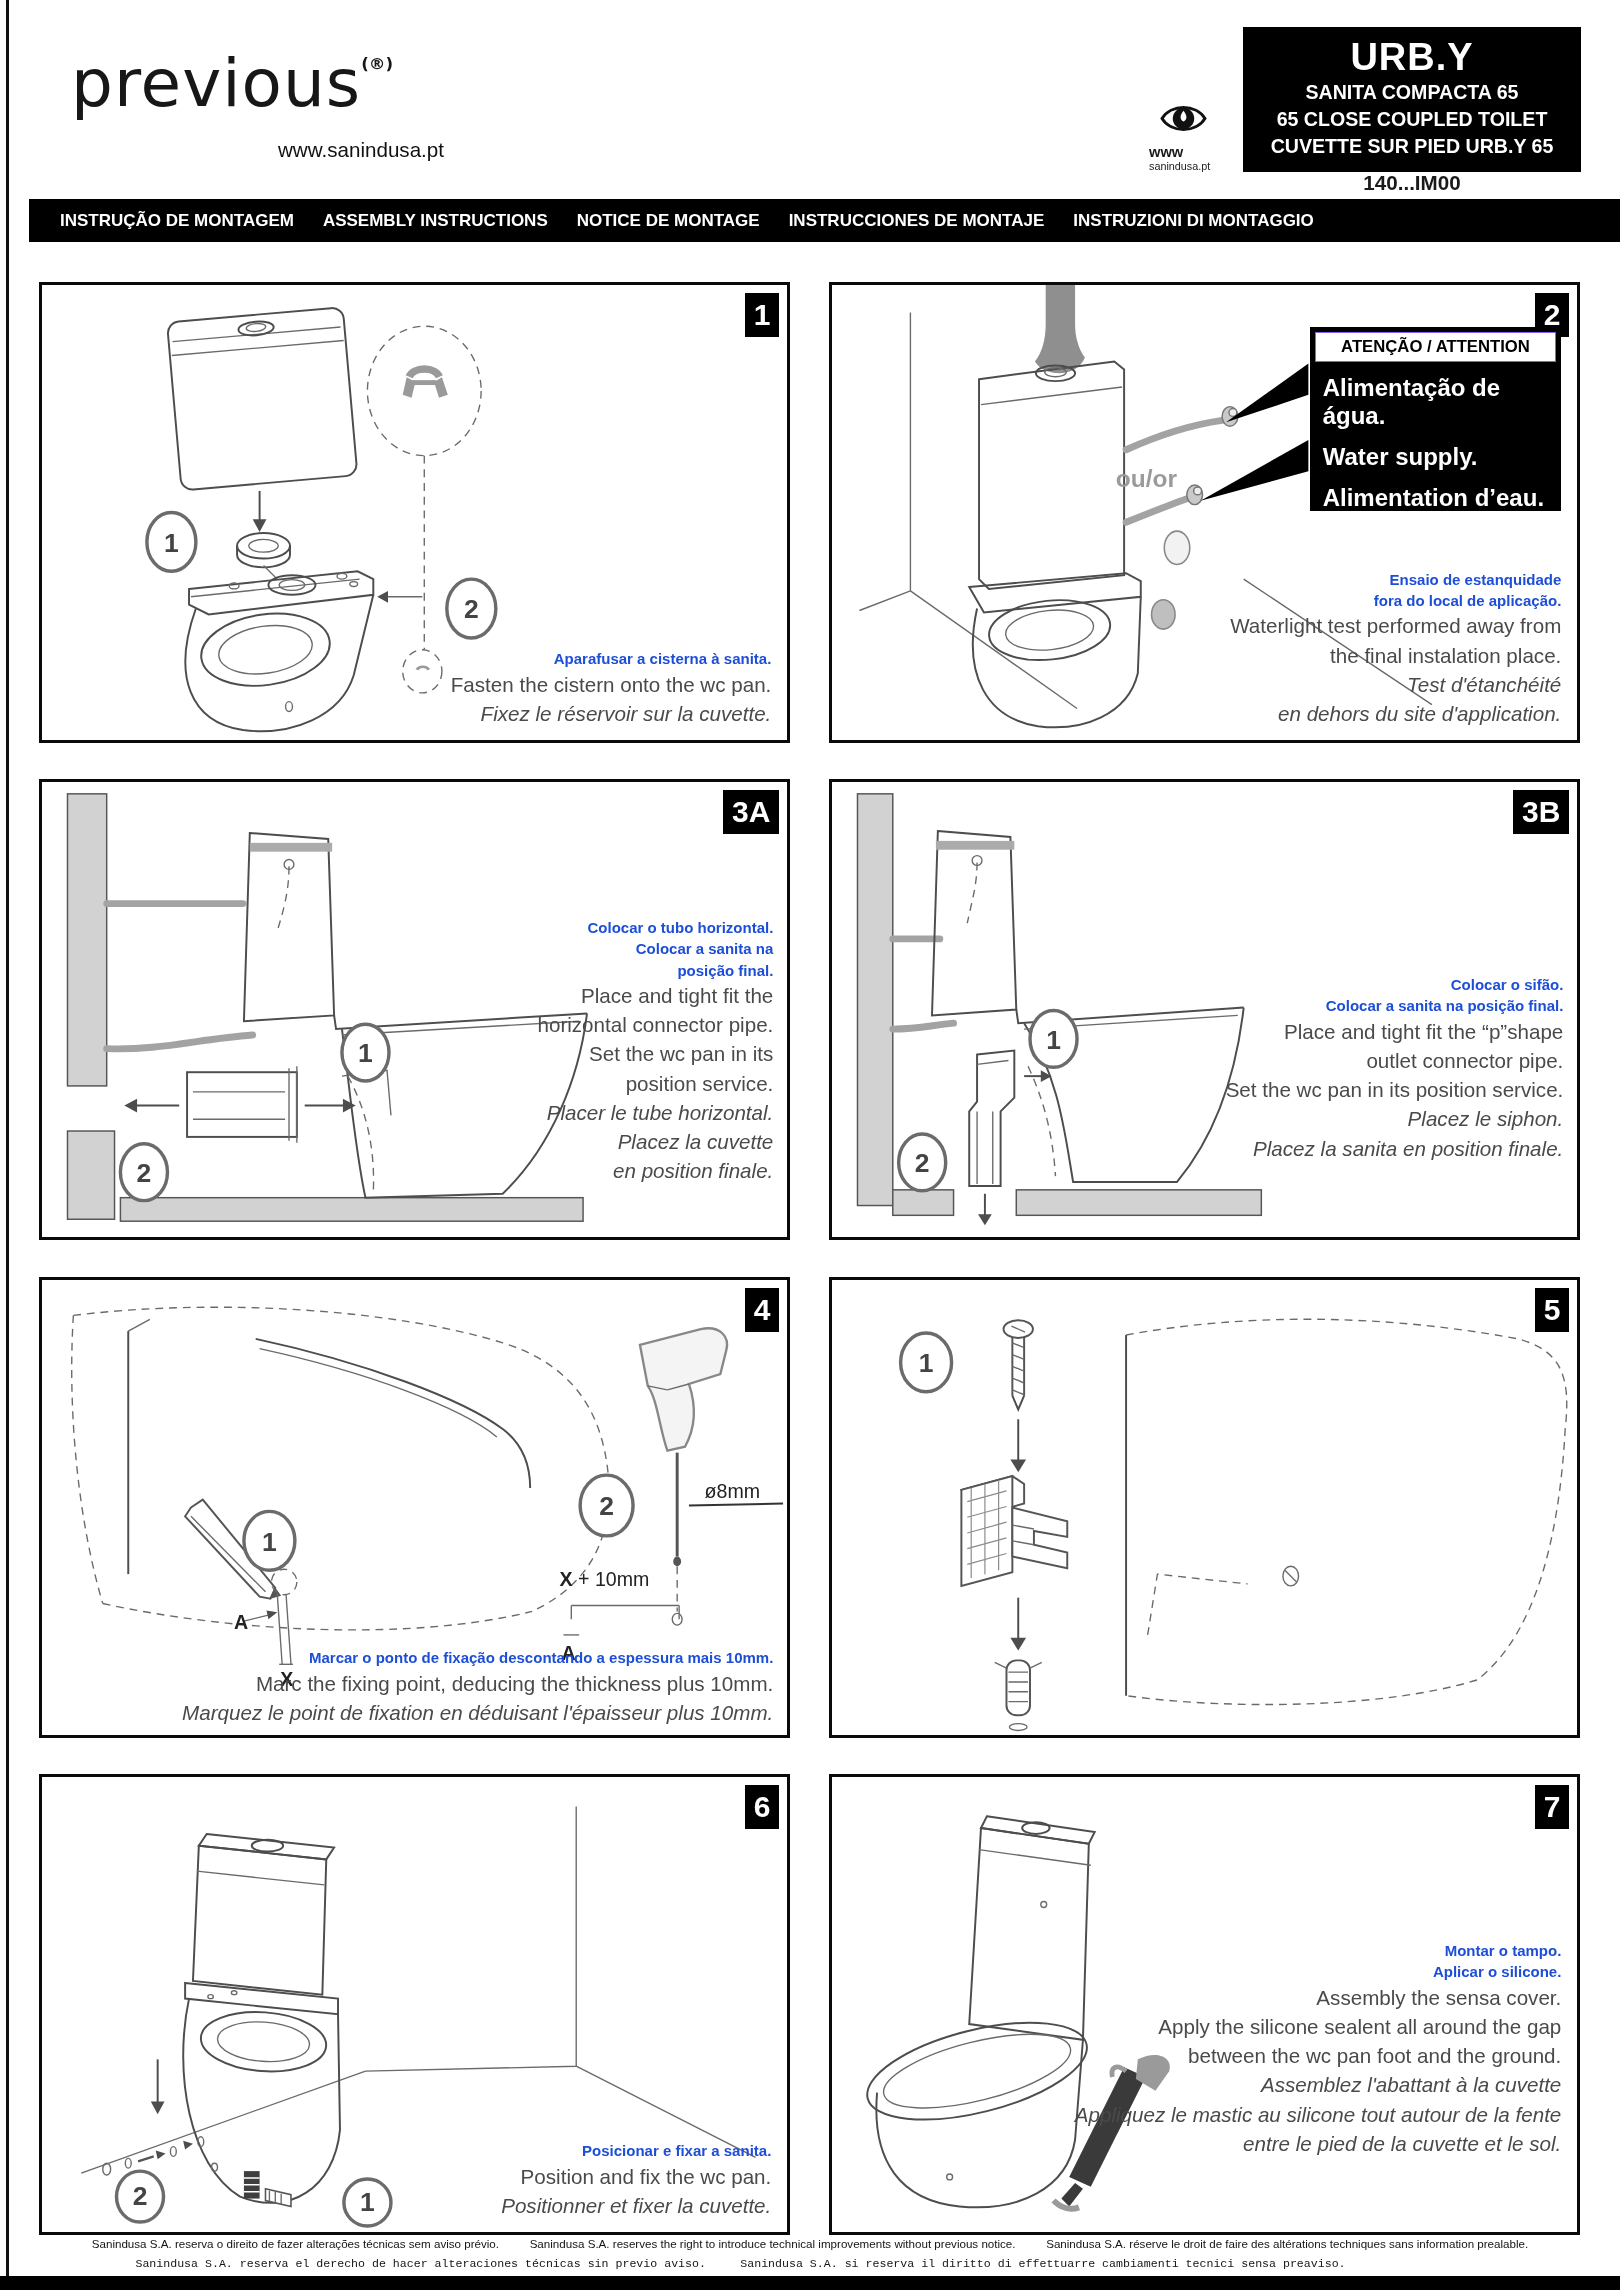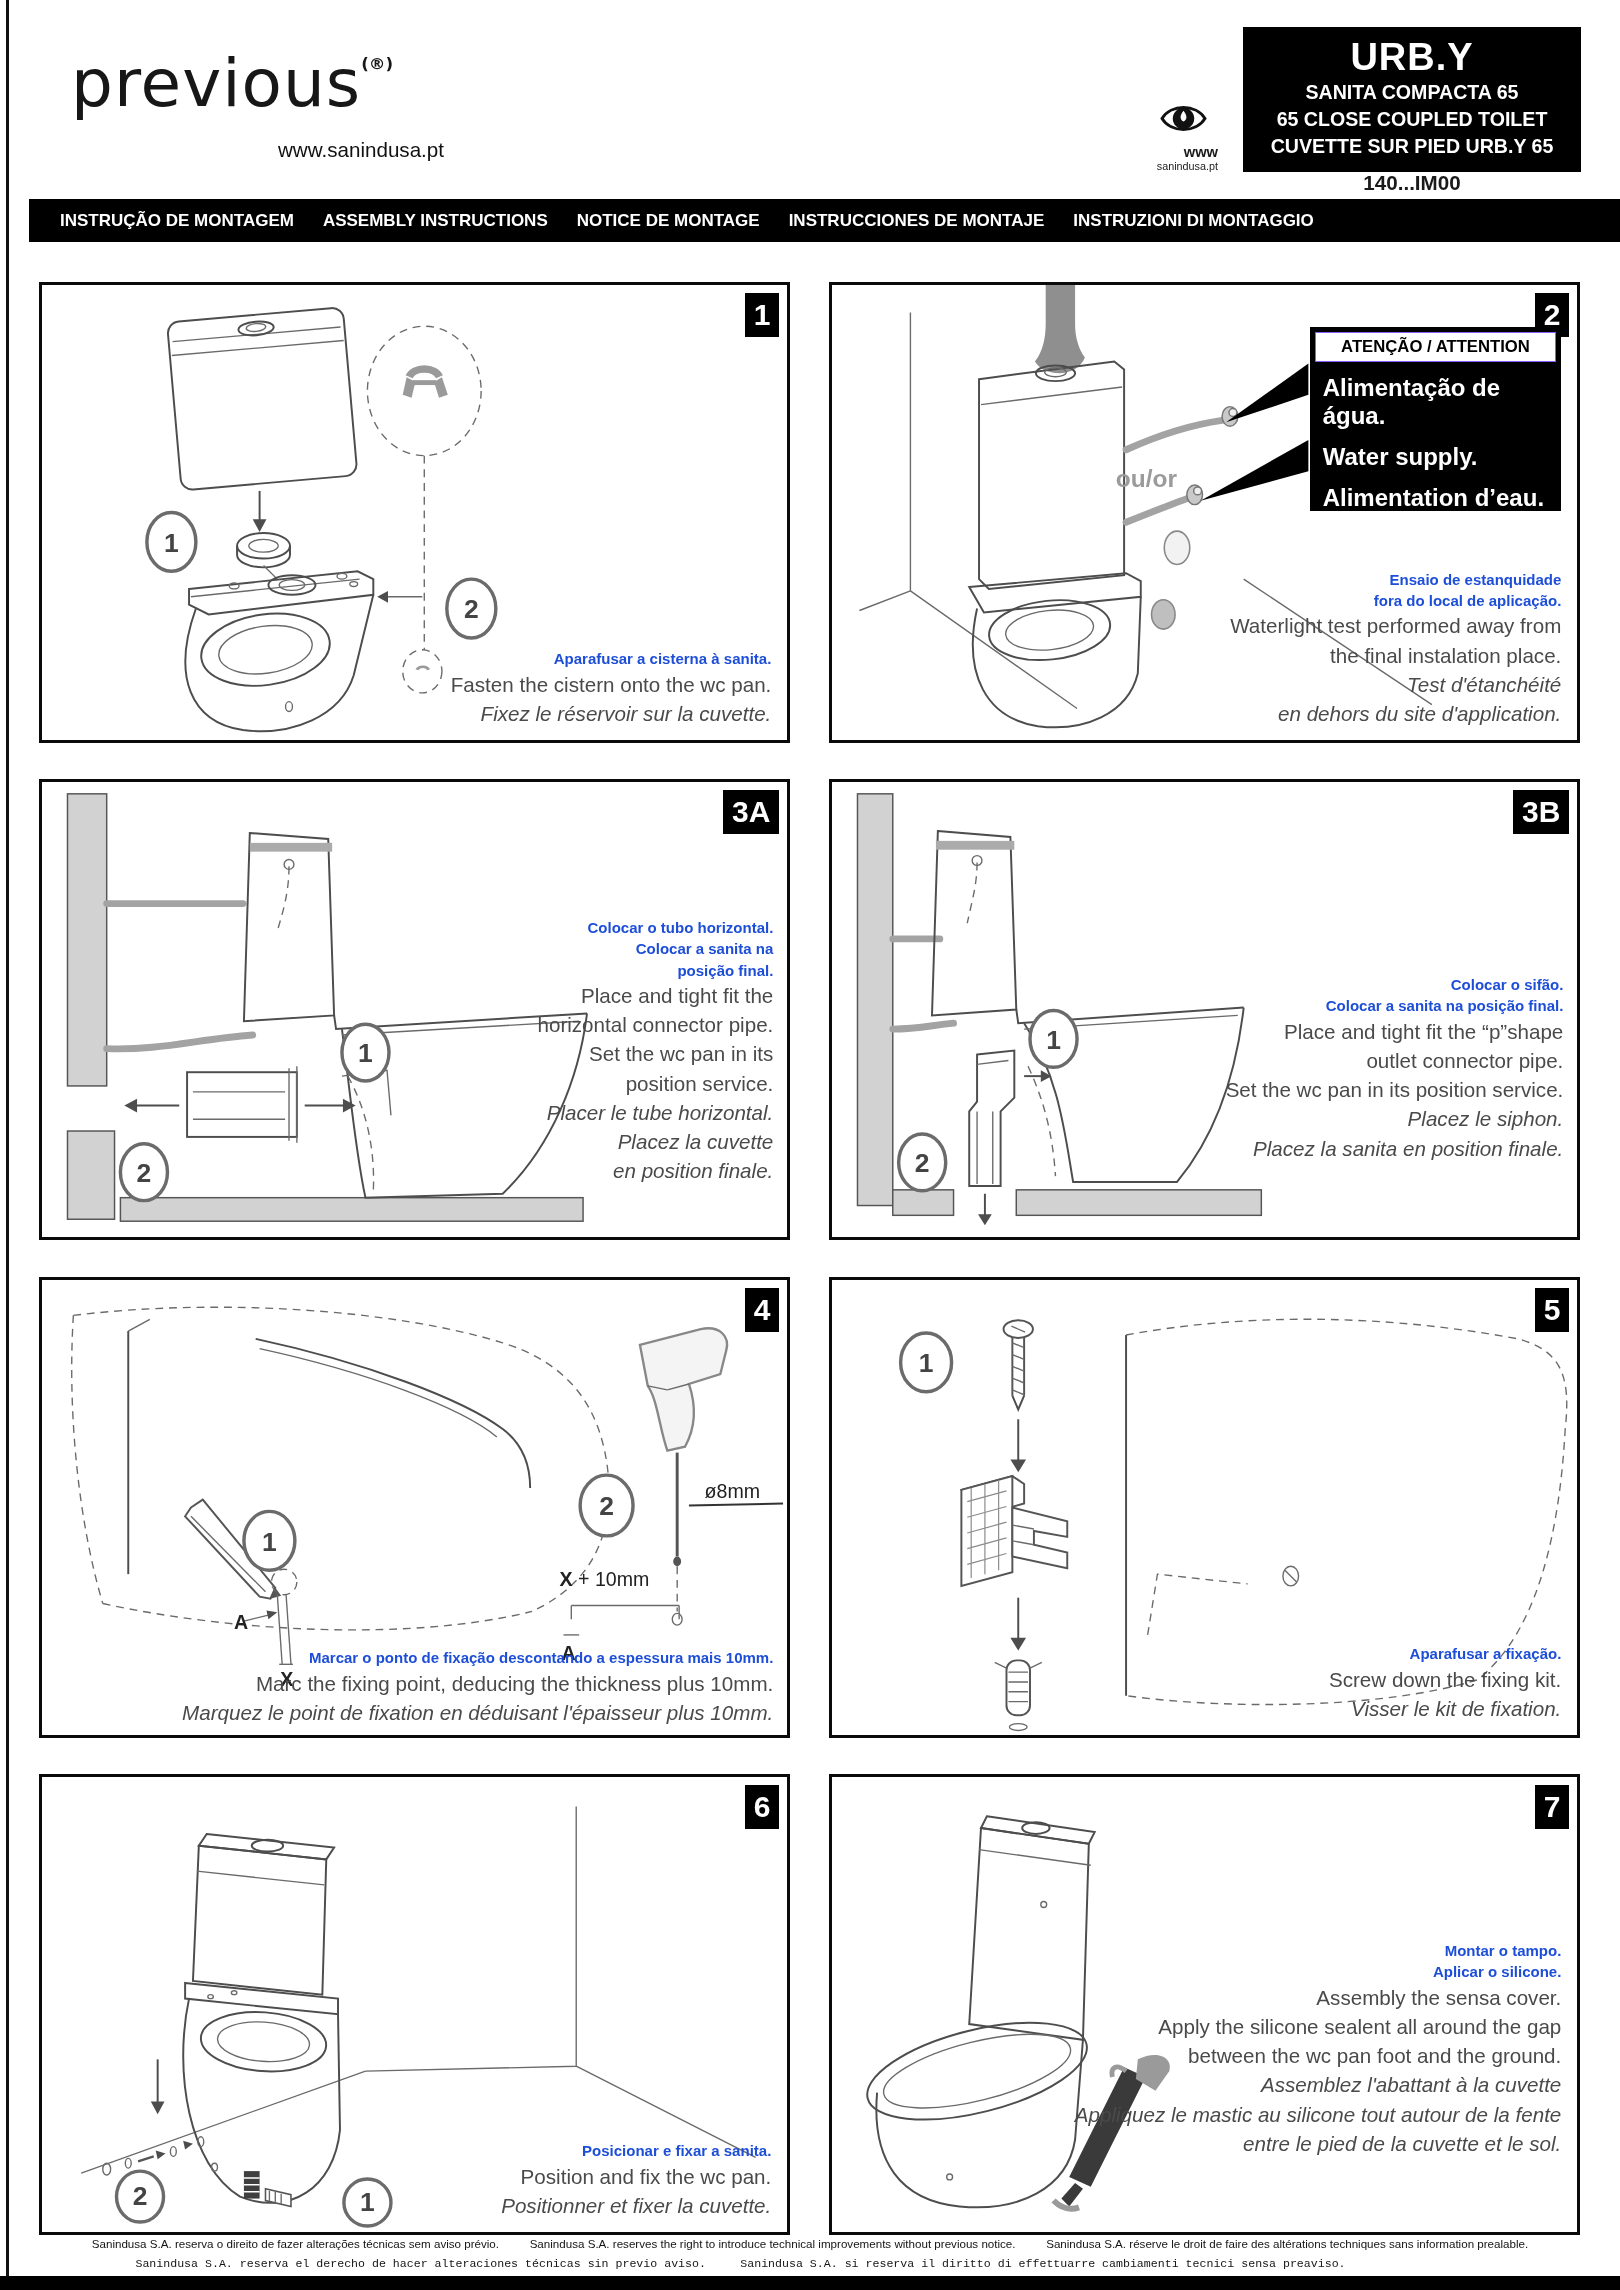--- a/index.html
+++ b/index.html
@@ -7,21 +7,21 @@
     width:1620px;height:2291px;position:relative;background:#fff;
     font-family:"Liberation Sans","DejaVu Sans",sans-serif;overflow:hidden;color:#1a1a1a;
   }
   .abs{position:absolute;}
   
   #page-edge-line{left:5.9px;top:0;width:2.9px;height:2291px;background:#111;}
   #logo{left:71px;top:45px;font-size:66px;letter-spacing:1px;color:#171717;font-weight:500;
         font-family:"DejaVu Sans",sans-serif;}
   #logo sup{font-size:16.7px;font-weight:700;vertical-align:37px;letter-spacing:0;}
   #logo-url{left:278px;top:138px;font-size:20.6px;color:#111;}
-  #www-badge{left:1149px;top:98px;width:69px;text-align:right;}
+  #www-badge{left:1149px;top:98px;width:69px;text-align:left;}
   #www-badge .www-word{font-weight:700;font-size:14.7px;margin-top:1px;}
   #www-badge .www-sub{font-size:10.8px;color:#222;}
   #product-box{left:1243px;top:27.4px;width:338px;background:#000;color:#fff;text-align:center;
                padding:8.8px 3.9px 11.8px;box-sizing:border-box;}
   #product-box .pb-title{font-size:38px;font-weight:700;letter-spacing:1px;}
   #product-box .pb-line{font-size:19.6px;font-weight:700;line-height:1.38;}
   #ref-code{left:1243px;top:171px;width:338px;text-align:center;font-size:20.6px;font-weight:700;}
   #lang-bar{left:29px;top:199px;width:1591px;height:43px;background:#000;color:#fff;
             display:flex;align-items:center;gap:29px;padding-left:31px;box-sizing:border-box;}
   #lang-bar span{font-size:17px;font-weight:700;white-space:nowrap;}
@@ -396,25 +396,20 @@
       <path d="M322 362 L332 300 L424 310" class="lt dash"></path>
       <ellipse cx="468" cy="302" rx="8" ry="10" class="lt"></ellipse>
       <line x1="462" y1="296" x2="474" y2="308" class="lt"></line>
     </g>
     <g>
       <ellipse cx="96" cy="84" rx="26" ry="30" class="step-c"></ellipse>
       <text x="96" y="94" class="step-t">1</text>
     </g>
   </svg>
   <div class="badge">5</div>
-  <div class="txt" style="right:15.7px;bottom:11.8px;">
-    <div class="pt">Aparafusar a fixação.</div>
-    <div class="en">Screw down the fixing kit.</div>
-    <div class="fr">Visser le kit de fixation.</div>
-  </div>
 </div>
 
 <div class="panel" id="p6">
   <svg viewBox="0 0 758 462" width="743" height="453">
     <g>
       <path d="M545 30 V295 M545 295 L728 388 M545 295 L330 300 M40 404 L330 300" class="lt"></path>
     </g>
     <g>
       <path d="M168 58 L298 72 L290 84 L160 70 Z" class="ln"></path>
       <path d="M160 70 L290 84 L286 222 L154 208 Z" class="ln"></path>

